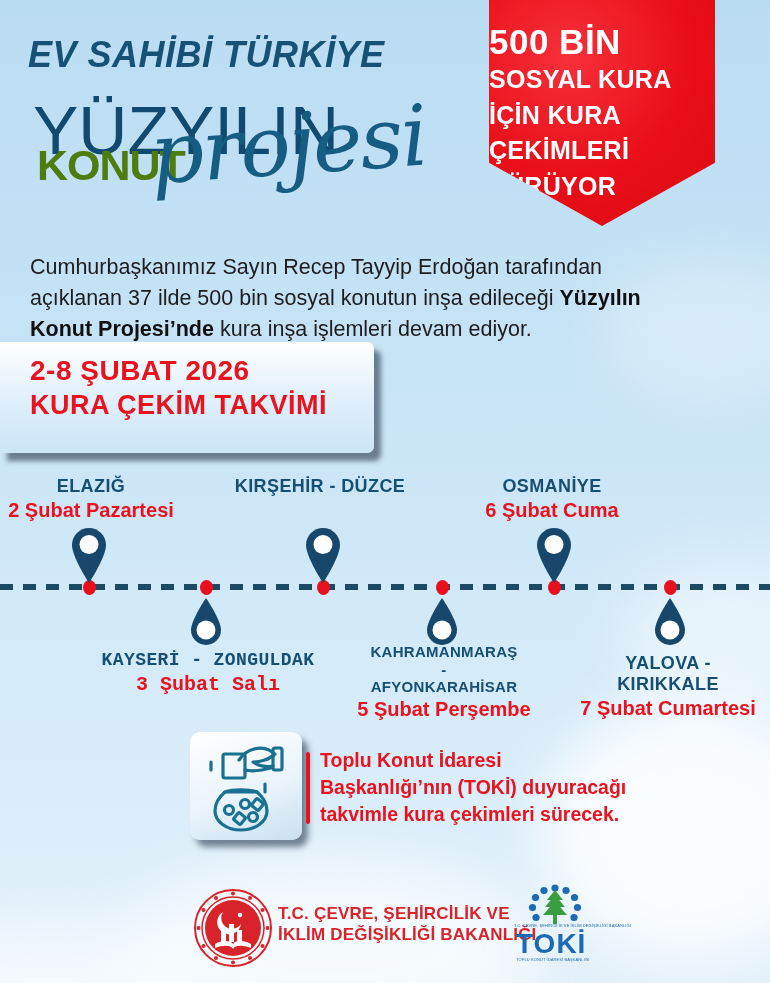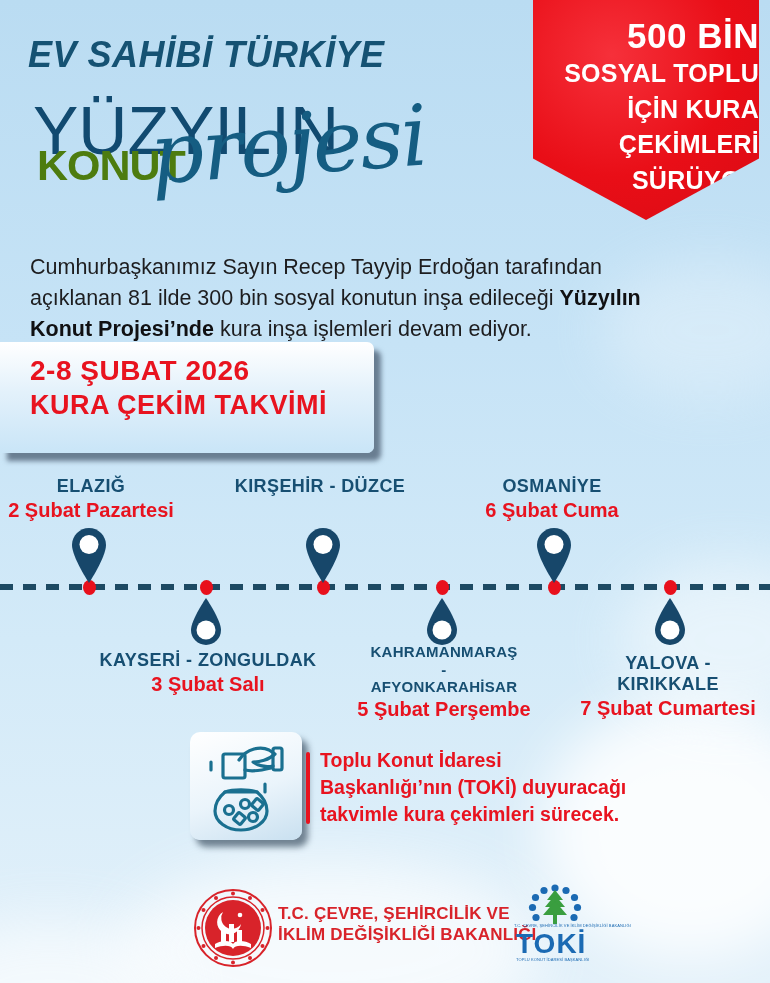--- a/index.html
+++ b/index.html
@@ -17,21 +17,21 @@
   .title-line2{left:33px;top:68px;font-size:68px;font-weight:normal;color:#114a70;letter-spacing:0;margin-top:23px;}
   .title-line3{left:37px;top:141px;font-size:43px;font-weight:bold;color:#4d7c0f;letter-spacing:-1px;}
   .title-script{left:150px;top:96px;font-family:"DejaVu Serif",serif;font-style:italic;
     font-size:84px;color:#155d82;transform:rotate(-4deg);letter-spacing:-2px;}
 
   .badge{
     left:489px;top:0;width:226px;height:220px;
     background:radial-gradient(circle at 35% 25%, #f6303a 0%, #e90e17 55%, #d90b14 100%);
     clip-path:polygon(0 0,100% 0,100% 72%,50% 100%,0 72%);
     filter:drop-shadow(0 4px 5px rgba(40,40,60,.35));
-    text-align:right;color:#fff;padding-top:0;margin-left:44px;
+    text-align:left;color:#fff;padding-top:6px;
   }
   .badge .b1{font-size:35px;font-weight:bold;margin-top:16px;letter-spacing:.5px;}
   .badge .b2{font-size:25px;font-weight:bold;line-height:1.42;letter-spacing:.3px;}
 
   
   .intro{left:30px;top:230px;width:645px;font-size:21.5px;line-height:31px;color:#1d1d1f;
     font-weight:500;}
   .intro b{color:#101012;}
 
   
@@ -81,27 +81,27 @@
 <div class="cloud" style="left:-80px;top:920px;width:260px;height:140px;opacity:.7;"></div>
 <div class="cloud" style="left:600px;top:260px;width:220px;height:140px;opacity:.35;"></div>
 
 <div class="abs title-line1">EV SAHİBİ TÜRKİYE</div>
 <div class="abs title-line2">YÜZYILIN</div>
 <div class="abs title-line3">KONUT</div>
 <div class="abs title-script">projesi</div>
 
 <div class="abs badge">
   <div class="b1">500 BİN</div>
-  <div class="b2">SOSYAL TOPLU</div>
+  <div class="b2">SOSYAL KURA</div>
   <div class="b2">İÇİN KURA</div>
   <div class="b2">ÇEKİMLERİ</div>
   <div class="b2">SÜRÜYOR</div>
 </div>
 
-<p class="abs intro"><span>Cumhurbaşkanımız Sayın Recep Tayyip Erdoğan tarafından açıklanan 81 ilde 300 bin sosyal konutun inşa edileceği</span>
+<p class="abs intro"><span>Cumhurbaşkanımız Sayın Recep Tayyip Erdoğan tarafından açıklanan 37 ilde 500 bin sosyal konutun inşa edileceği</span>
   <b>Yüzyılın Konut Projesi’nde</b>
   <span>kura inşa işlemleri devam ediyor.</span></p>
 
 <div class="abs calbox">
   <div class="c1">2-8 ŞUBAT 2026</div>
   <div class="c2">KURA ÇEKİM TAKVİMİ</div>
 </div>
 
 <div class="abs tl-line"></div>
 
@@ -143,21 +143,21 @@
   <div class="date">2 Şubat Pazartesi</div>
 </div>
 <div class="abs ev" style="left:320px;top:476px;">
   <div class="city">KIRŞEHİR - DÜZCE</div>
 </div>
 <div class="abs ev" style="left:552px;top:476px;">
   <div class="city">OSMANİYE</div>
   <div class="date">6 Şubat Cuma</div>
 </div>
 
-<div class="abs ev" style="left:208px;top:650px;">
+<div class="abs ev" style="left:208px;top:650px;font-family:Liberation Mono, monospace;">
   <div class="city">KAYSERİ - ZONGULDAK</div>
   <div class="date">3 Şubat Salı</div>
 </div>
 <div class="abs ev" style="left:444px;top:643px;">
   <div class="city small">KAHRAMANMARAŞ
 -
 AFYONKARAHİSAR</div>
   <div class="date">5 Şubat Perşembe</div>
 </div>
 <div class="abs ev" style="left:668px;top:653px;">

